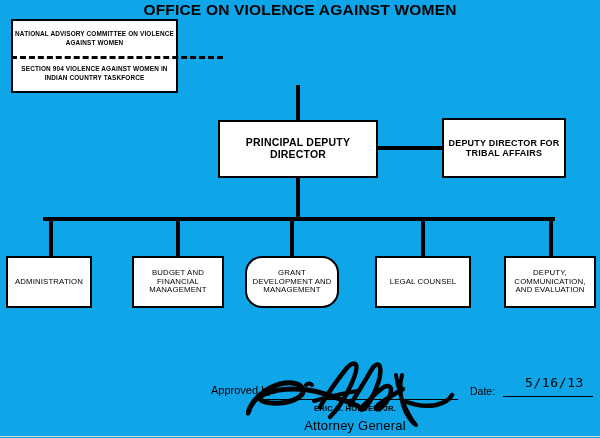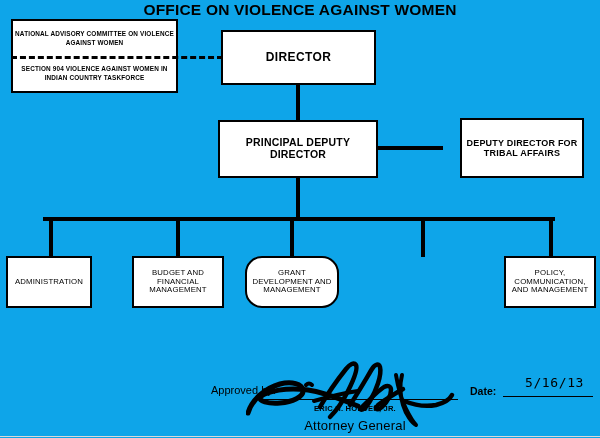--- a/index.html
+++ b/index.html
@@ -90,21 +90,21 @@
   
   #director-box {
     left: 221px; top: 30px; width: 155px; height: 55px;
     font-size: 12px; font-weight: bold; letter-spacing: 0.4px;
   }
   #pdd-box {
     left: 218px; top: 120px; width: 160px; height: 58px;
     font-size: 10.5px; font-weight: bold; letter-spacing: 0.2px;
   }
   #tribal-box {
-    left: 460px; top: 118px; width: 124px; height: 60px;
+    left: 442px; top: 118px; width: 124px; height: 60px;
     font-size: 9px; font-weight: bold; letter-spacing: 0.2px;
   }
   .division-box {
     top: 256px; height: 52px;
     font-size: 7.8px; font-weight: normal; letter-spacing: 0.15px;
   }
   #admin-box  { left: 6px;   width: 86px; }
   #budget-box { left: 132px; width: 92px; }
   #grant-box  { left: 245px; width: 94px; border-radius: 17px; }
   #legal-box  { left: 375px; width: 96px; }
@@ -166,21 +166,21 @@
     left: 255px; top: 418px;
     width: 200px;
     text-align: center;
     font-size: 13px;
     letter-spacing: 0.2px;
   }
   #date-label {
     position: absolute;
     left: 470px; top: 385px;
     font-size: 10.5px;
-    font-weight: bold;
+    font-weight: normal;
   }
   #date-value {
     position: absolute;
     left: 525px; top: 375px;
     font-family: "DejaVu Sans Mono", monospace;
     font-size: 13px;
     letter-spacing: 0.6px;
     white-space: nowrap;
   }
   #date-line {
@@ -203,23 +203,20 @@
 <div id="page">
 
   <div id="chart-title">OFFICE ON VIOLENCE AGAINST WOMEN</div>
 
   <div class="box" id="advisory-box">
     <div class="advisory-half" id="advisory-top">NATIONAL ADVISORY COMMITTEE ON VIOLENCE AGAINST WOMEN</div>
     <div class="advisory-half" id="advisory-bottom">SECTION 904 VIOLENCE AGAINST WOMEN IN INDIAN COUNTRY TASKFORCE</div>
   </div>
   <div id="dashed-connector"></div>
 
-  <div class="box" id="director-box">
-    <span class="label">DIRECTOR</span>
-  </div>
 
   <div class="box" id="pdd-box">
     <span class="label">PRINCIPAL DEPUTY DIRECTOR</span>
   </div>
 
   <div class="box" id="tribal-box">
     <span class="label">DEPUTY DIRECTOR FOR TRIBAL AFFAIRS</span>
   </div>
 
   <div class="conn" id="conn-director-pdd"></div>
@@ -234,22 +231,25 @@
 
   <div class="box division-box" id="admin-box">
     <span class="label">ADMINISTRATION</span>
   </div>
   <div class="box division-box" id="budget-box">
     <span class="label">BUDGET AND FINANCIAL MANAGEMENT</span>
   </div>
   <div class="box division-box" id="grant-box">
     <span class="label">GRANT DEVELOPMENT AND MANAGEMENT</span>
   </div>
+  <div class="box division-box" id="legal-box">
+    <span class="label">LEGAL COUNSEL</span>
+  </div>
   <div class="box division-box" id="policy-box">
-    <span class="label">POLICY, COMMUNICATION, AND MANAGEMENT</span>
+    <span class="label">DEPUTY, COMMUNICATION, AND EVALUATION</span>
   </div>
 
   <div id="approved-label">Approved by:</div>
 
   <div id="signature-wrap">
     <svg width="215" height="72" viewBox="0 0 215 72" xmlns="http://www.w3.org/2000/svg">
       <g fill="none" stroke="#000" stroke-linecap="round" stroke-linejoin="round">
         <path d="M2 56 C6 42 20 31 34 27 C46 24 56 27 57 33 C58 40 46 45 34 46 C22 47 12 44 14 40" stroke-width="5"></path>
         <path d="M14 40 C22 34 40 30 62 33 C82 36 98 44 112 49" stroke-width="5"></path>
         <path d="M60 28 C62 26 64 26 66 28" stroke-width="4"></path>

